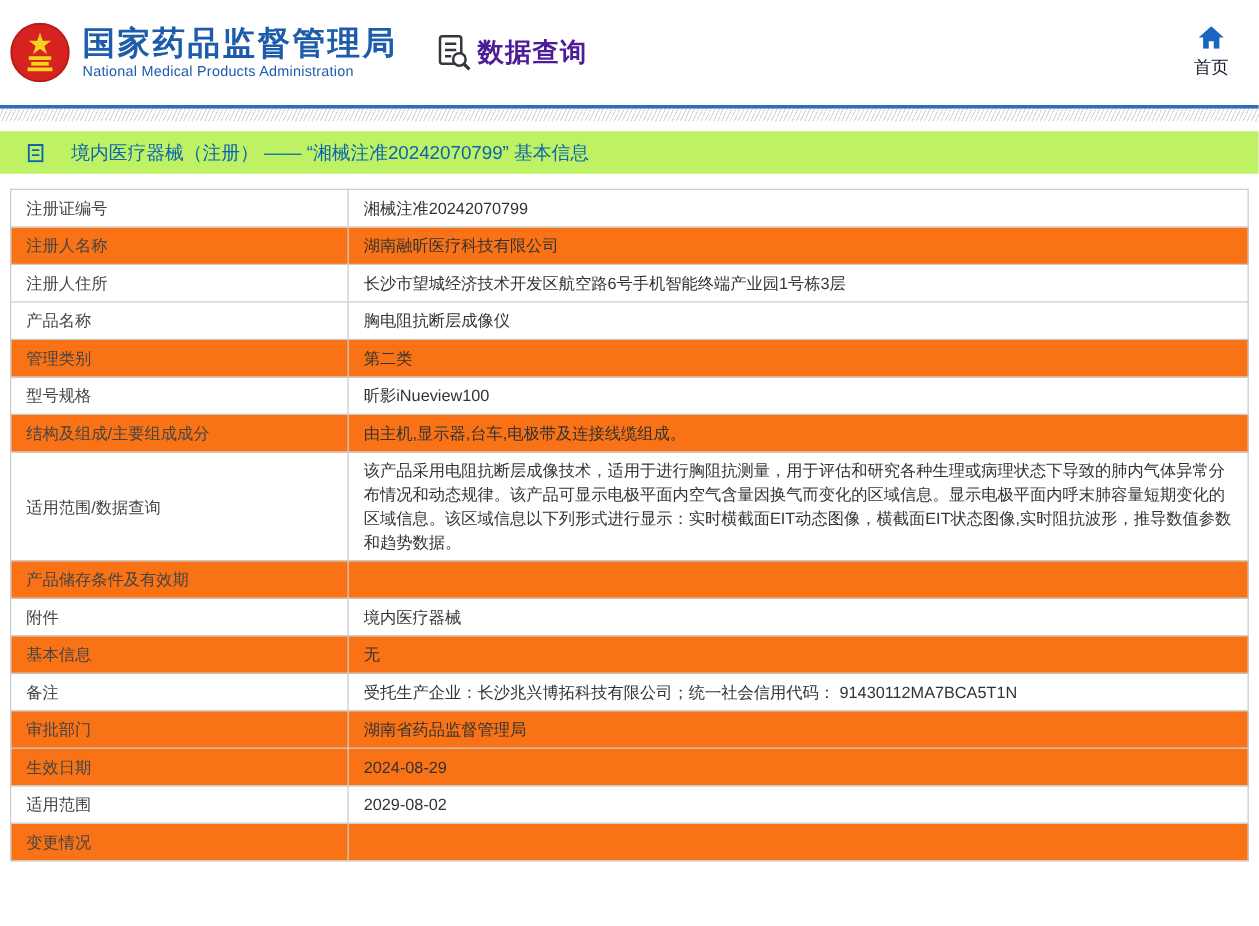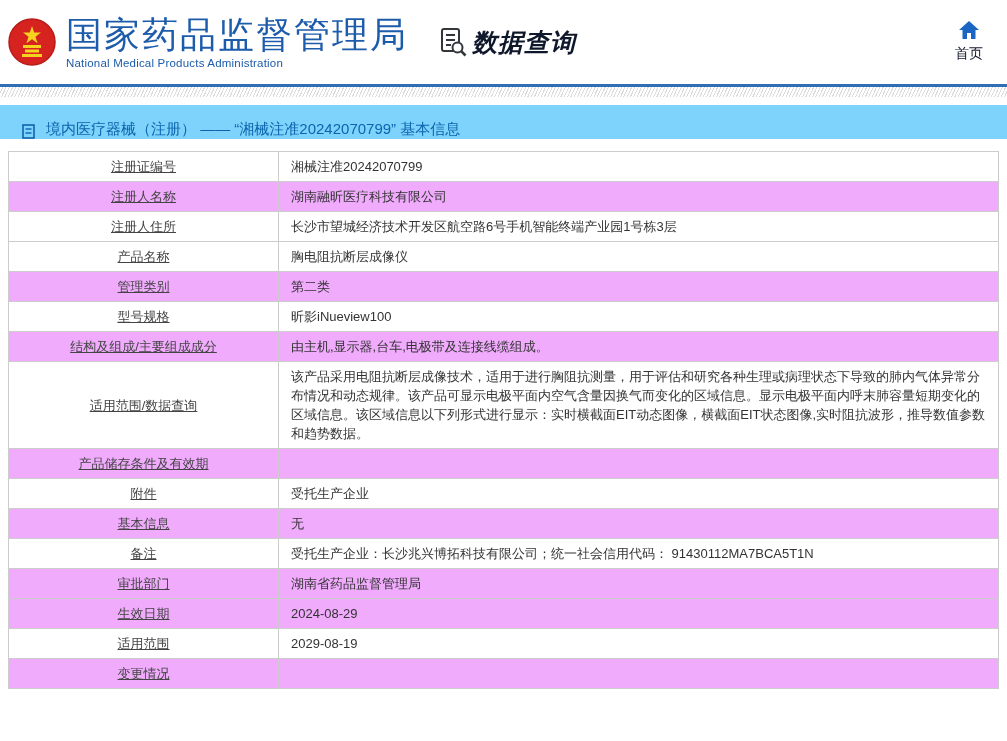--- a/index.html
+++ b/index.html
@@ -11,68 +11,68 @@
   }
   .page { width:1007px; }
 
   
   .site-header {
     height:84px; display:flex; align-items:center; background:#fff;
   }
   .brand { display:flex; align-items:center; gap:10px; margin-left:8px; }
   .emblem { width:48px; height:48px; flex:0 0 auto; }
   .brand-text .cn {
-    font-size:36px; font-weight:normal; color:#1d5cab; letter-spacing:2px; line-height:1.1;text-align:center;
+    font-size:26px; font-weight:bold; color:#1d5cab; letter-spacing:2px; line-height:1.1;text-align:center;
   }
   .brand-text .en {
     font-size:11.5px; color:#1d5cab; margin-top:3px; letter-spacing:0.2px;
   }
   .data-query {
     display:flex; align-items:center; gap:5px; margin-left:32px; cursor:pointer;
   }
   .data-query .dq-label {
-    font-size:25px; font-weight:600; color:#0f172a; letter-spacing:1px;font-style:italic;
+    font-size:21px; font-weight:600; color:#4c1d95; letter-spacing:1px;
   }
   .header-nav {
     margin-left:auto; margin-right:24px; display:flex; gap:34px;
   }
   .nav-item {
     display:flex; flex-direction:column; align-items:center; gap:6px; cursor:pointer;
   }
   .nav-item .nav-label { font-size:14px; color:#0f172a; }
 
   
   .blue-line { height:3px; background:#2f6db5; }
   .hatch {
     height:10px;
     background:repeating-linear-gradient(115deg,#ffffff 0px,#ffffff 2px,#dcdcdc 2px,#dcdcdc 3px);
   }
 
   
   .breadcrumb {
-    margin-top:8px; height:34px; background:#7dd3fc;
-    display:flex; align-items:flex-end; gap:11px; padding-left:22px;
+    margin-top:8px; height:34px; background:#bef264;
+    display:flex; align-items:center; gap:22px; padding-left:22px;
     font-size:15px; color:#0c65ad;
   }
 
   
   .table-wrap { margin:12px 8px 0 8px; }
   table.info-table {
     width:100%; border-collapse:collapse; table-layout:fixed;
     font-size:13px;
   }
   table.info-table td {
     border:1px solid #cccccc; padding:5px 12px; line-height:19px;
     vertical-align:middle; word-break:break-all;
   }
   td.cell-label {
-    width:270px; text-align:center; color:#444;text-decoration:underline;
+    width:270px; text-align:left; color:#444;
   }
   td.cell-value { color:#333; }
-  tr.alt td { background:#f0abfc;margin-left:15px; }
+  tr.alt td { background:#f97316;margin-left:15px; }
   .bc-icon { flex:0 0 auto; display:inline-block; }
 </style>
 </head>
 <body>
 
 <div class="page">
 
   <header class="site-header">
     <div class="brand">
       <svg class="emblem" viewBox="0 0 48 48">
@@ -157,41 +157,41 @@
           <tr>
             <td class="cell-label">适用范围/数据查询</td>
             <td class="cell-value">该产品采用电阻抗断层成像技术，适用于进行胸阻抗测量，用于评估和研究各种生理或病理状态下导致的肺内气体异常分布情况和动态规律。该产品可显示电极平面内空气含量因换气而变化的区域信息。显示电极平面内呼末肺容量短期变化的区域信息。该区域信息以下列形式进行显示：实时横截面EIT动态图像，横截面EIT状态图像,实时阻抗波形，推导数值参数和趋势数据。</td>
           </tr>
           <tr class="alt">
             <td class="cell-label">产品储存条件及有效期</td>
             <td class="cell-value"></td>
           </tr>
           <tr>
             <td class="cell-label">附件</td>
-            <td class="cell-value">受托生产企业</td>
+            <td class="cell-value">境内医疗器械</td>
           </tr>
           <tr class="alt">
             <td class="cell-label">基本信息</td>
             <td class="cell-value">无</td>
           </tr>
           <tr>
             <td class="cell-label">备注</td>
             <td class="cell-value">受托生产企业：长沙兆兴博拓科技有限公司；统一社会信用代码： 91430112MA7BCA5T1N</td>
           </tr>
           <tr class="alt">
             <td class="cell-label">审批部门</td>
             <td class="cell-value">湖南省药品监督管理局</td>
           </tr>
           <tr class="alt">
             <td class="cell-label">生效日期</td>
             <td class="cell-value">2024-08-29</td>
           </tr>
           <tr>
             <td class="cell-label">适用范围</td>
-            <td class="cell-value">2029-08-19</td>
+            <td class="cell-value">2029-08-02</td>
           </tr>
           <tr class="alt">
             <td class="cell-label">变更情况</td>
             <td class="cell-value"></td>
           </tr>
         </tbody>
     </table>
   </div>
 
 </div>

